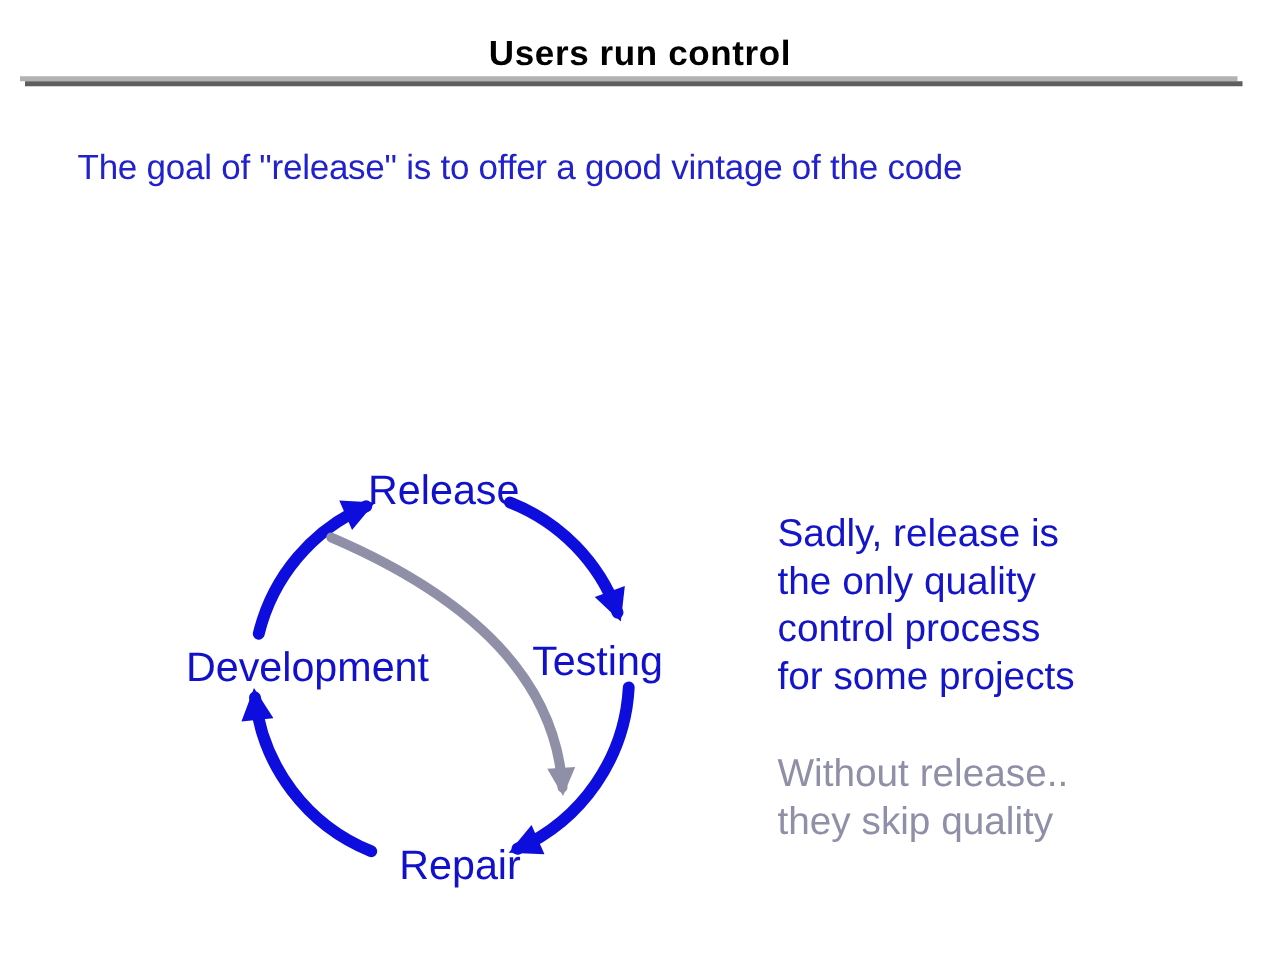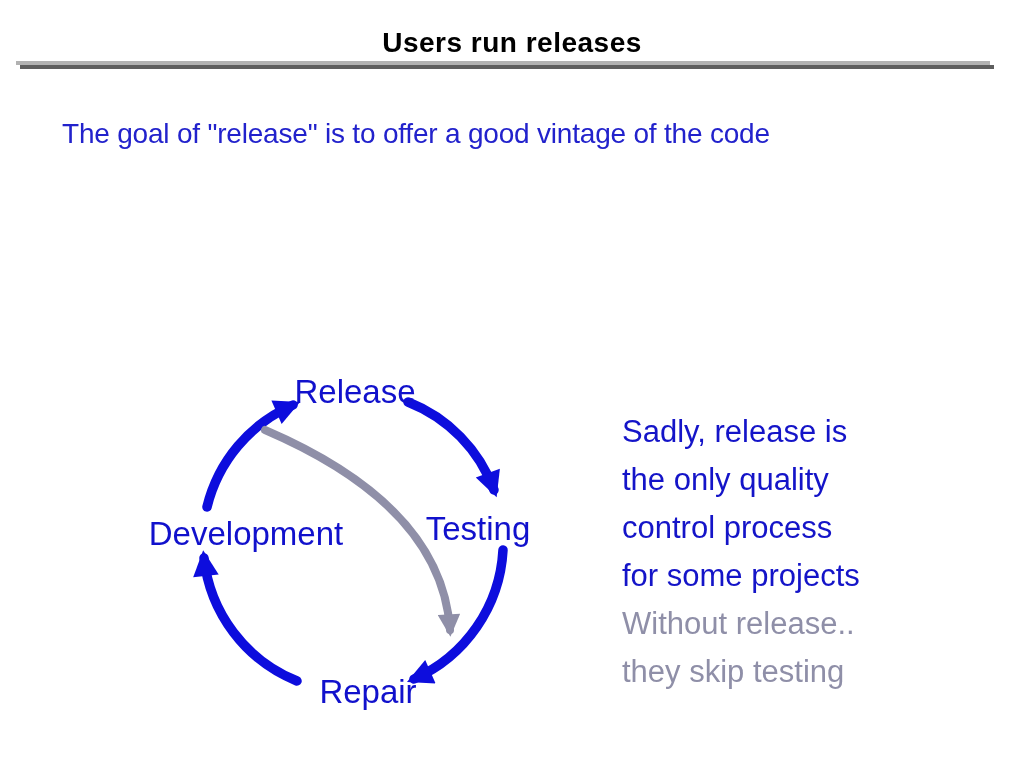--- a/index.html
+++ b/index.html
@@ -40,21 +40,21 @@
     color: #2222cc;
     white-space: pre-line;
     letter-spacing: -0.2px;
   }
   .para.p1 { top: 117px; }
   .para.p2 { top: 202px; }
   .side {
     position: absolute;
     left: 622px;
     font-size: 31px;
-    line-height: 48px;
+    line-height: 38px;
     white-space: pre-line;
   }
   .side.blue { top: 408px; color: #1414c8; }
   .side.gray { top: 600px; color: #8f8fa8; }
   .diagram {
     position: absolute;
     left: 0; top: 0;
     width: 1024px;
     height: 768px;
   }
@@ -74,32 +74,32 @@
     stroke: #8f8fa8;
     stroke-width: 8;
     stroke-linecap: round;
   }
 </style>
 </head>
 <body>
 
 <div class="slide">
 
-  <div class="title">Users run releases</div>
+  <div class="title">Users run control</div>
   <div class="rule-light"></div>
   <div class="rule-dark"></div>
 
   <div class="para p1">The goal of "release" is to offer a good vintage of the code</div>
 
   <div class="side blue">Sadly, release is
 the only quality
 control process
 for some projects</div>
   <div class="side gray">Without release..
-they skip testing</div>
+they skip quality</div>
 
   <svg class="diagram" viewBox="0 0 1024 768" xmlns="http://www.w3.org/2000/svg" aria-hidden="true">
     <defs>
       <marker id="ah-blue" viewBox="0 0 10 10" refX="7" refY="5" markerWidth="3" markerHeight="2.7" orient="auto" markerUnits="strokeWidth">
         <path d="M0,0 L10,5 L0,10 Z" fill="#0d0ddd"></path>
       </marker>
       <marker id="ah-gray" viewBox="0 0 10 10" refX="7" refY="5" markerWidth="3.1" markerHeight="2.8" orient="auto" markerUnits="strokeWidth">
         <path d="M0,0 L10,5 L0,10 Z" fill="#8f8fa8"></path>
       </marker>
     </defs>

